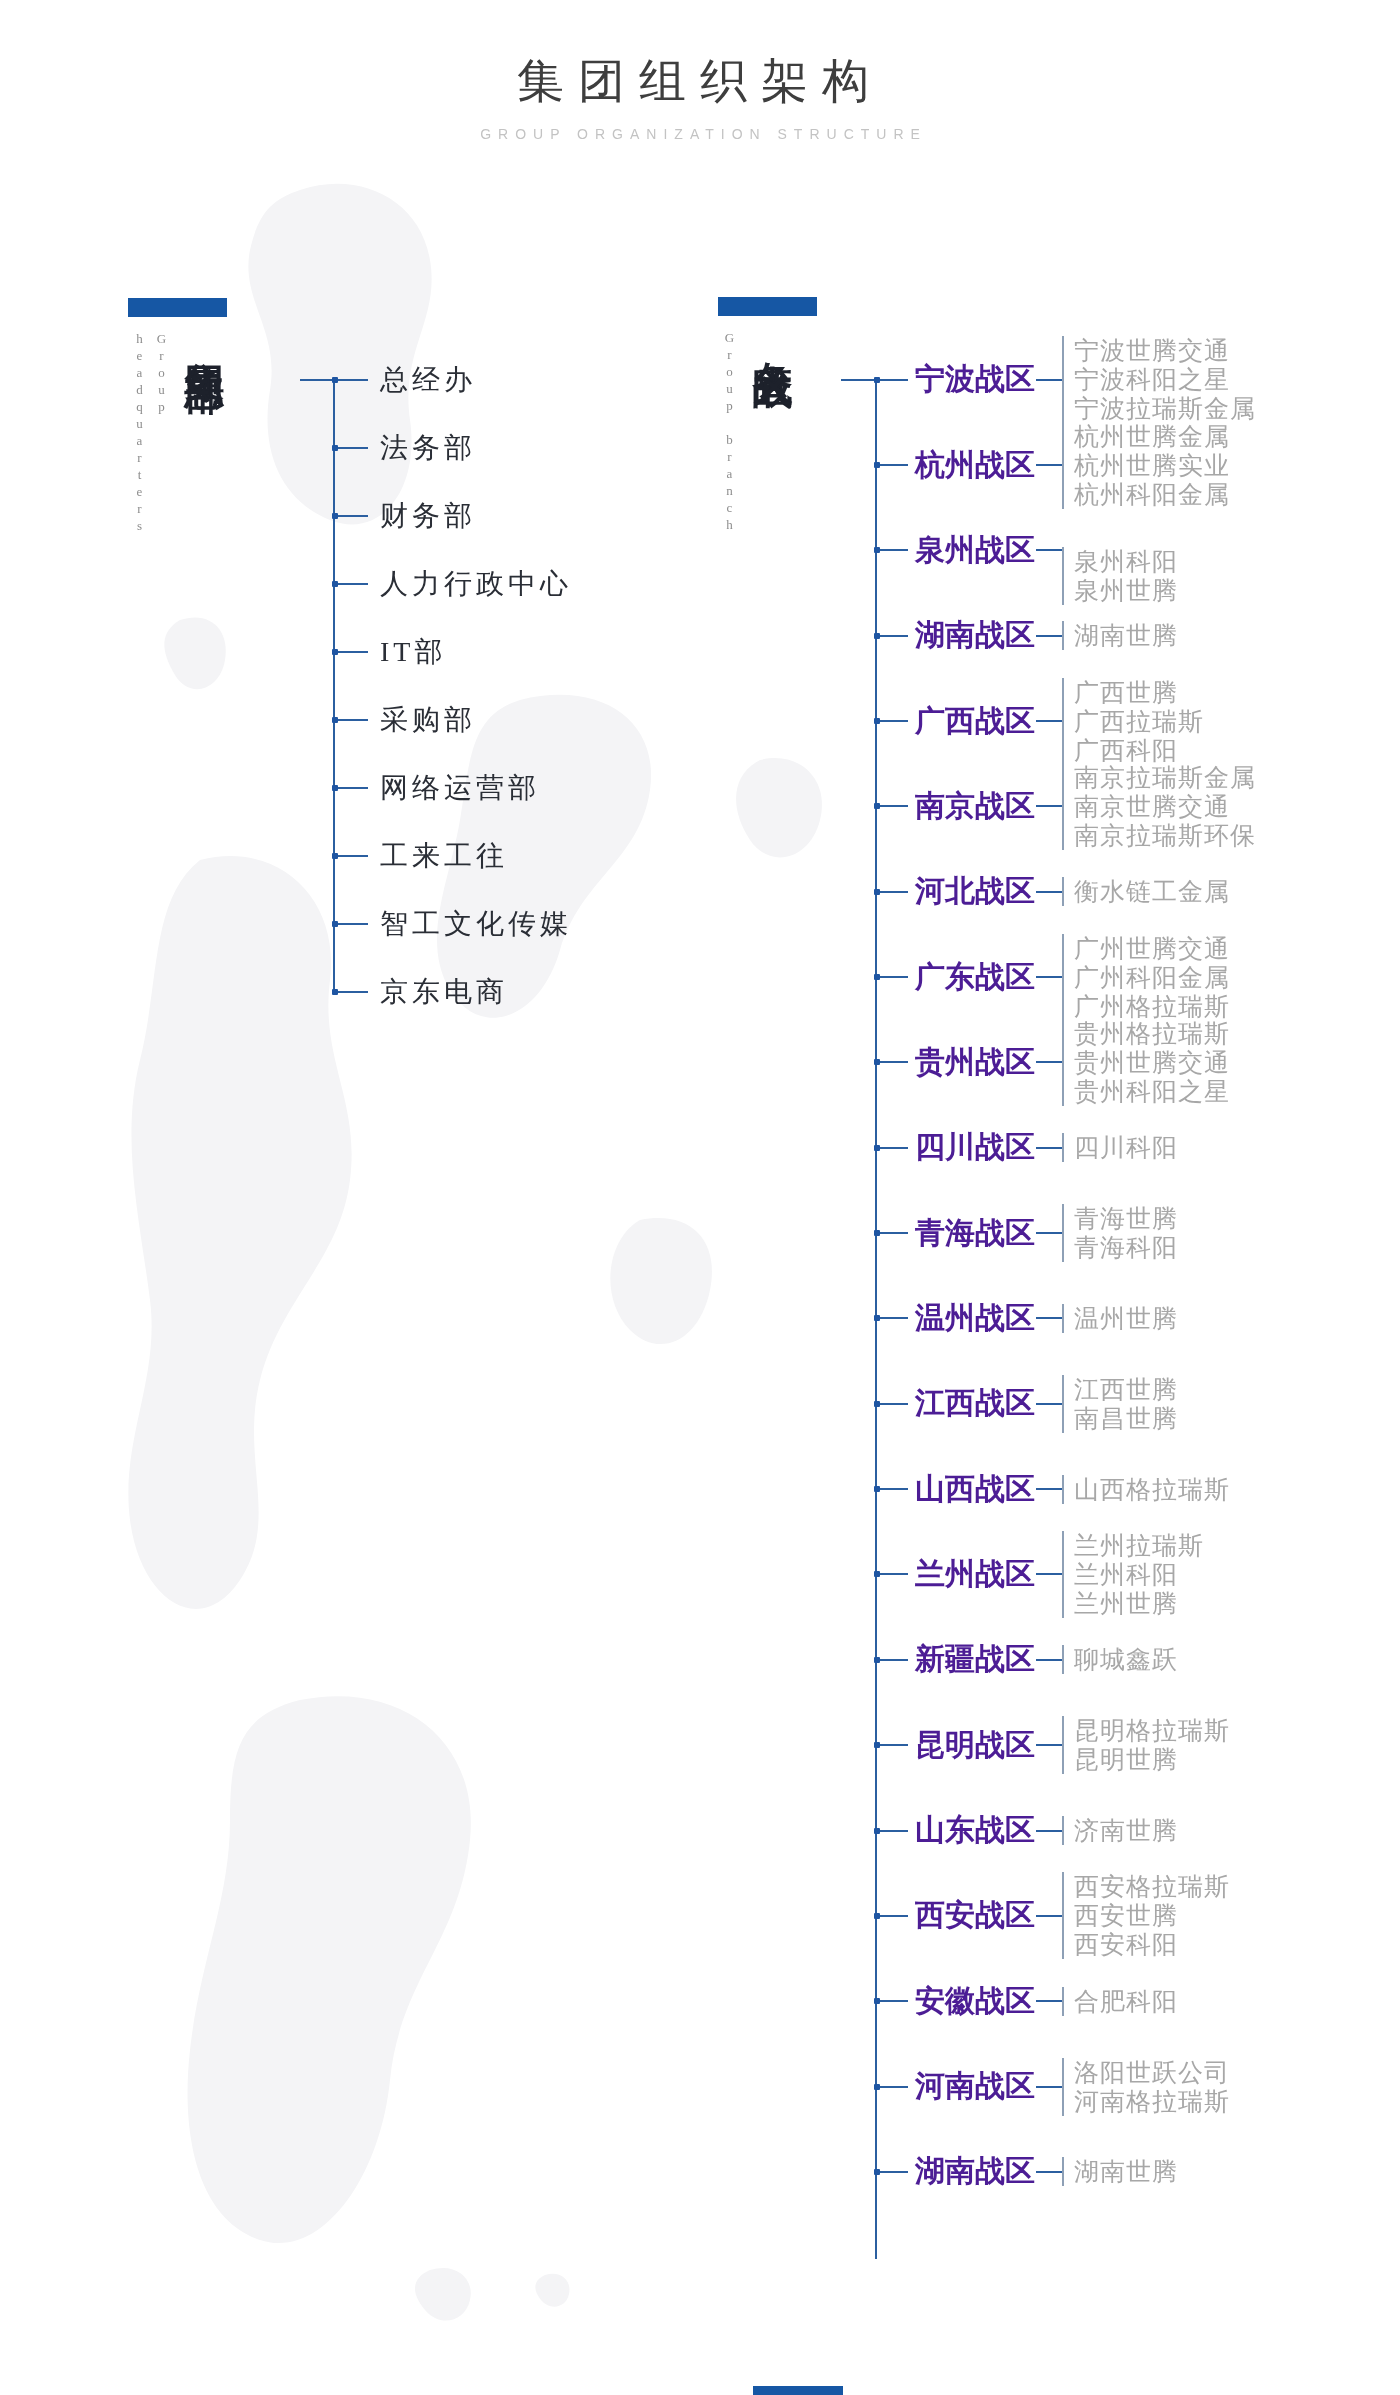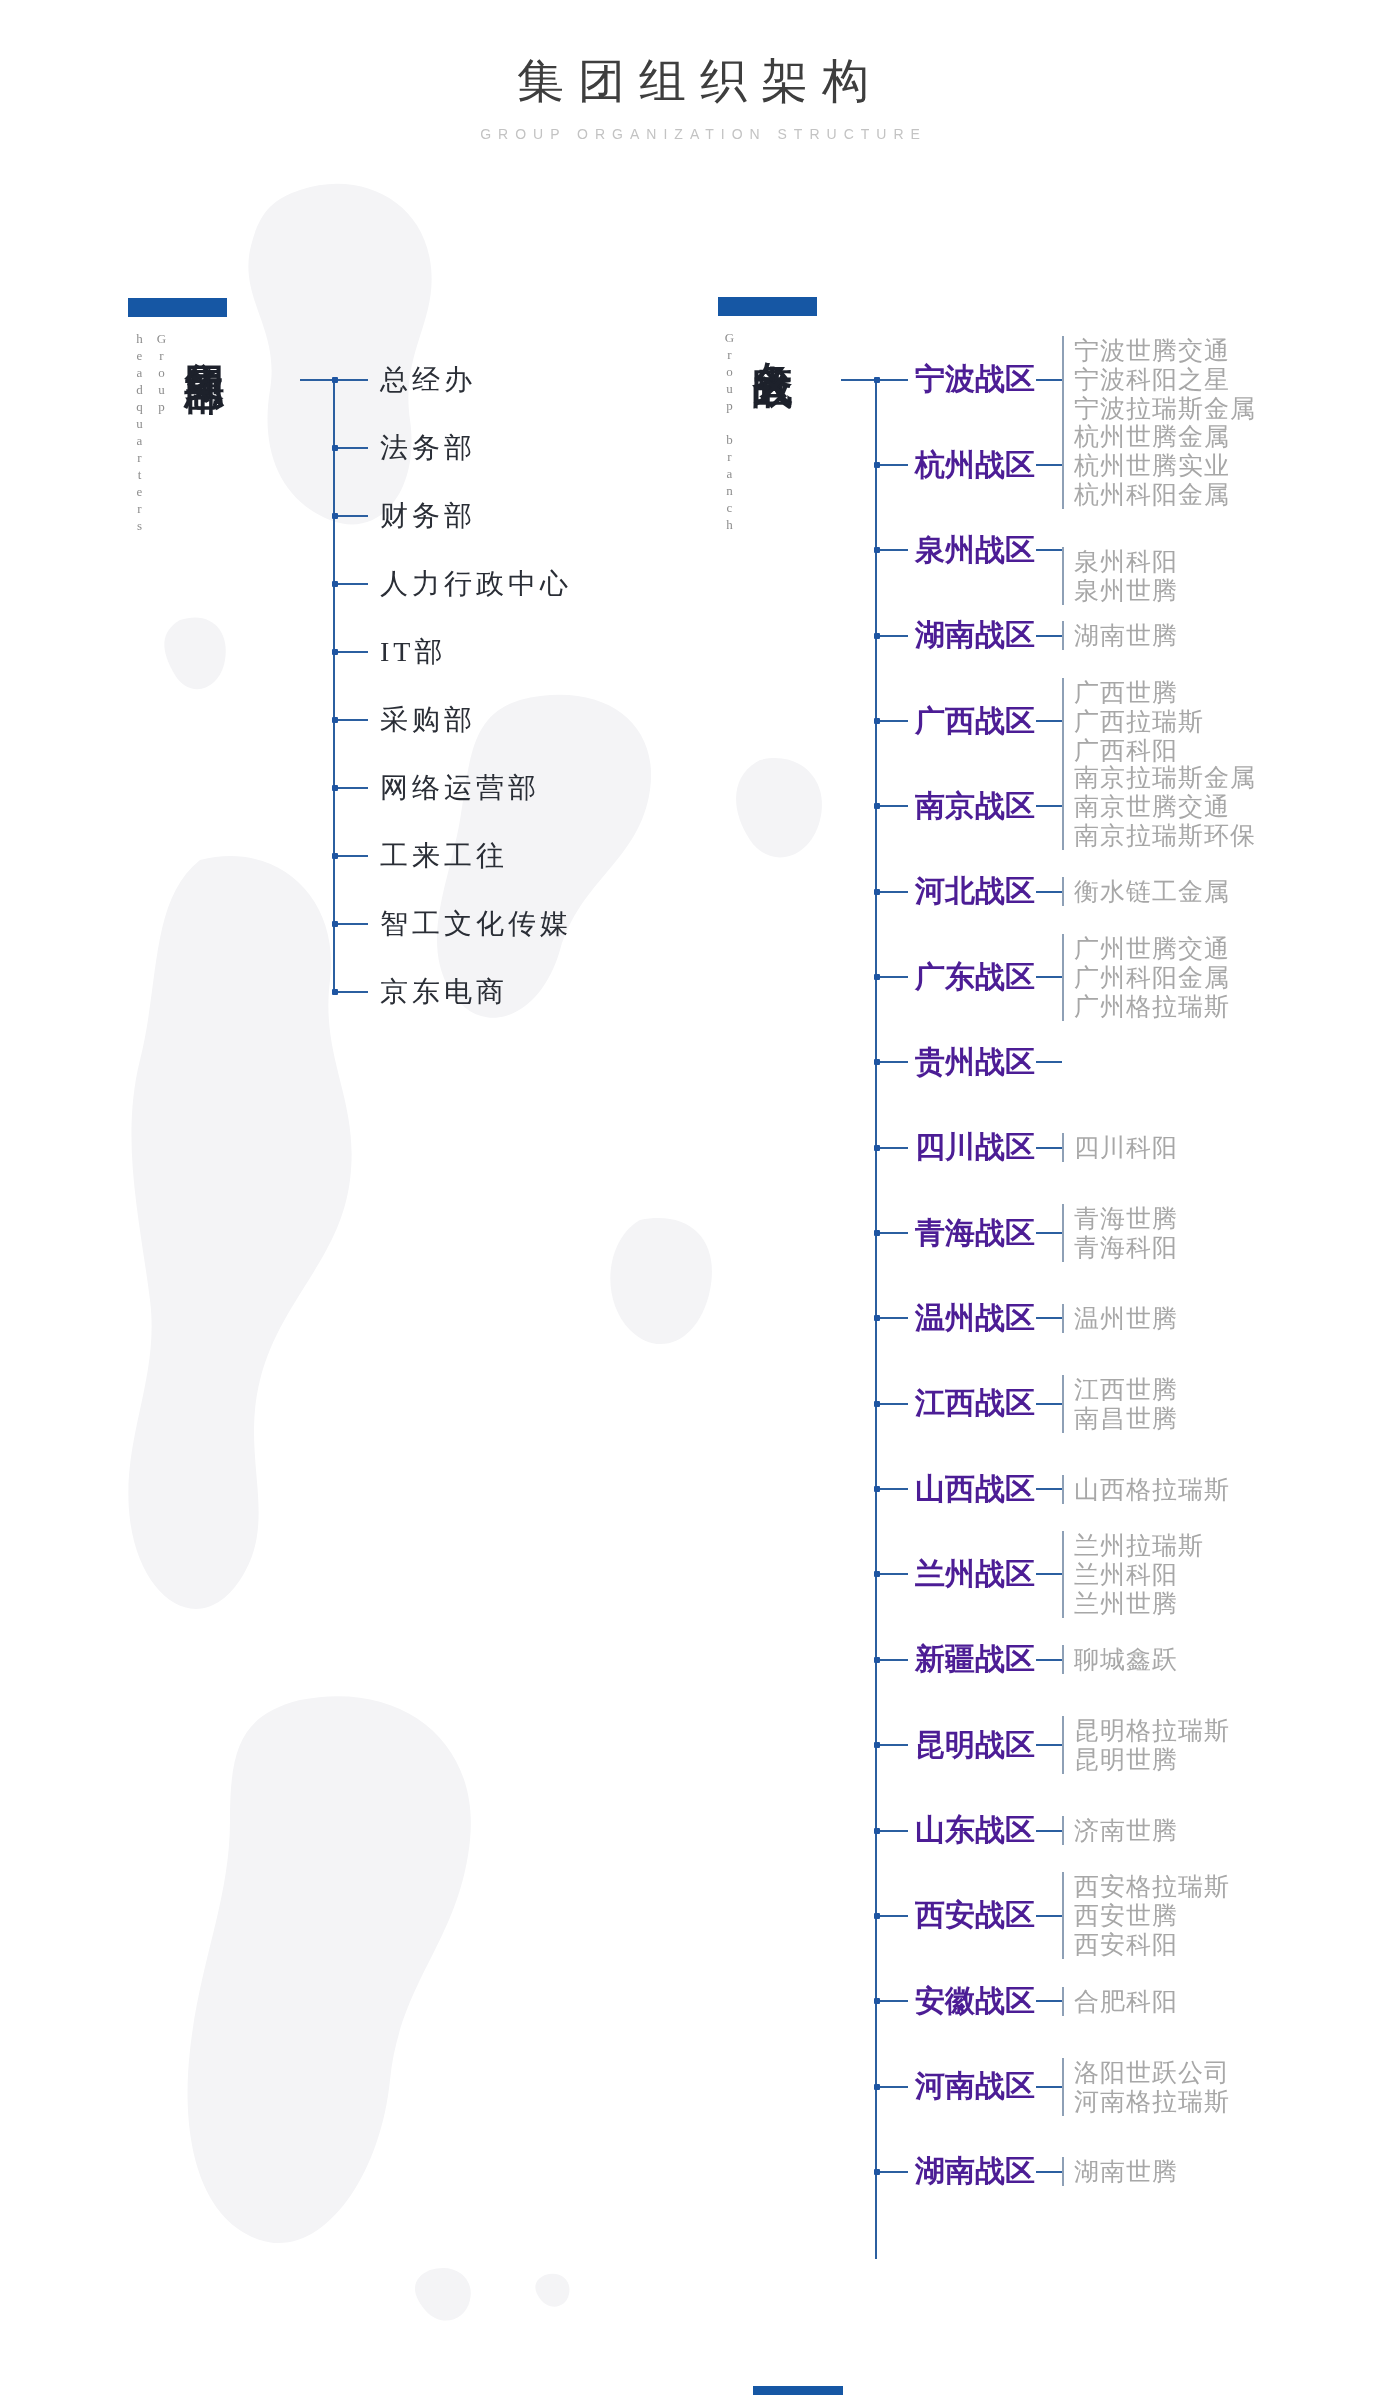--- a/index.html
+++ b/index.html
@@ -262,20 +262,28 @@
 
             <div class="company">广州科阳金属</div>
 
             <div class="company">广州格拉瑞斯</div>
           </div>
       </div>
 
       <div class="br-row">
         <div class="br-label">贵州战区</div>
         <div class="connector"></div>
+        <div class="companies">
+
+            <div class="company">贵州格拉瑞斯</div>
+
+            <div class="company">贵州世腾交通</div>
+
+            <div class="company">贵州科阳之星</div>
+          </div>
       </div>
 
       <div class="br-row">
         <div class="br-label">四川战区</div>
         <div class="connector"></div>
         <div class="companies">
 
             <div class="company">四川科阳</div>
           </div>
       </div>

